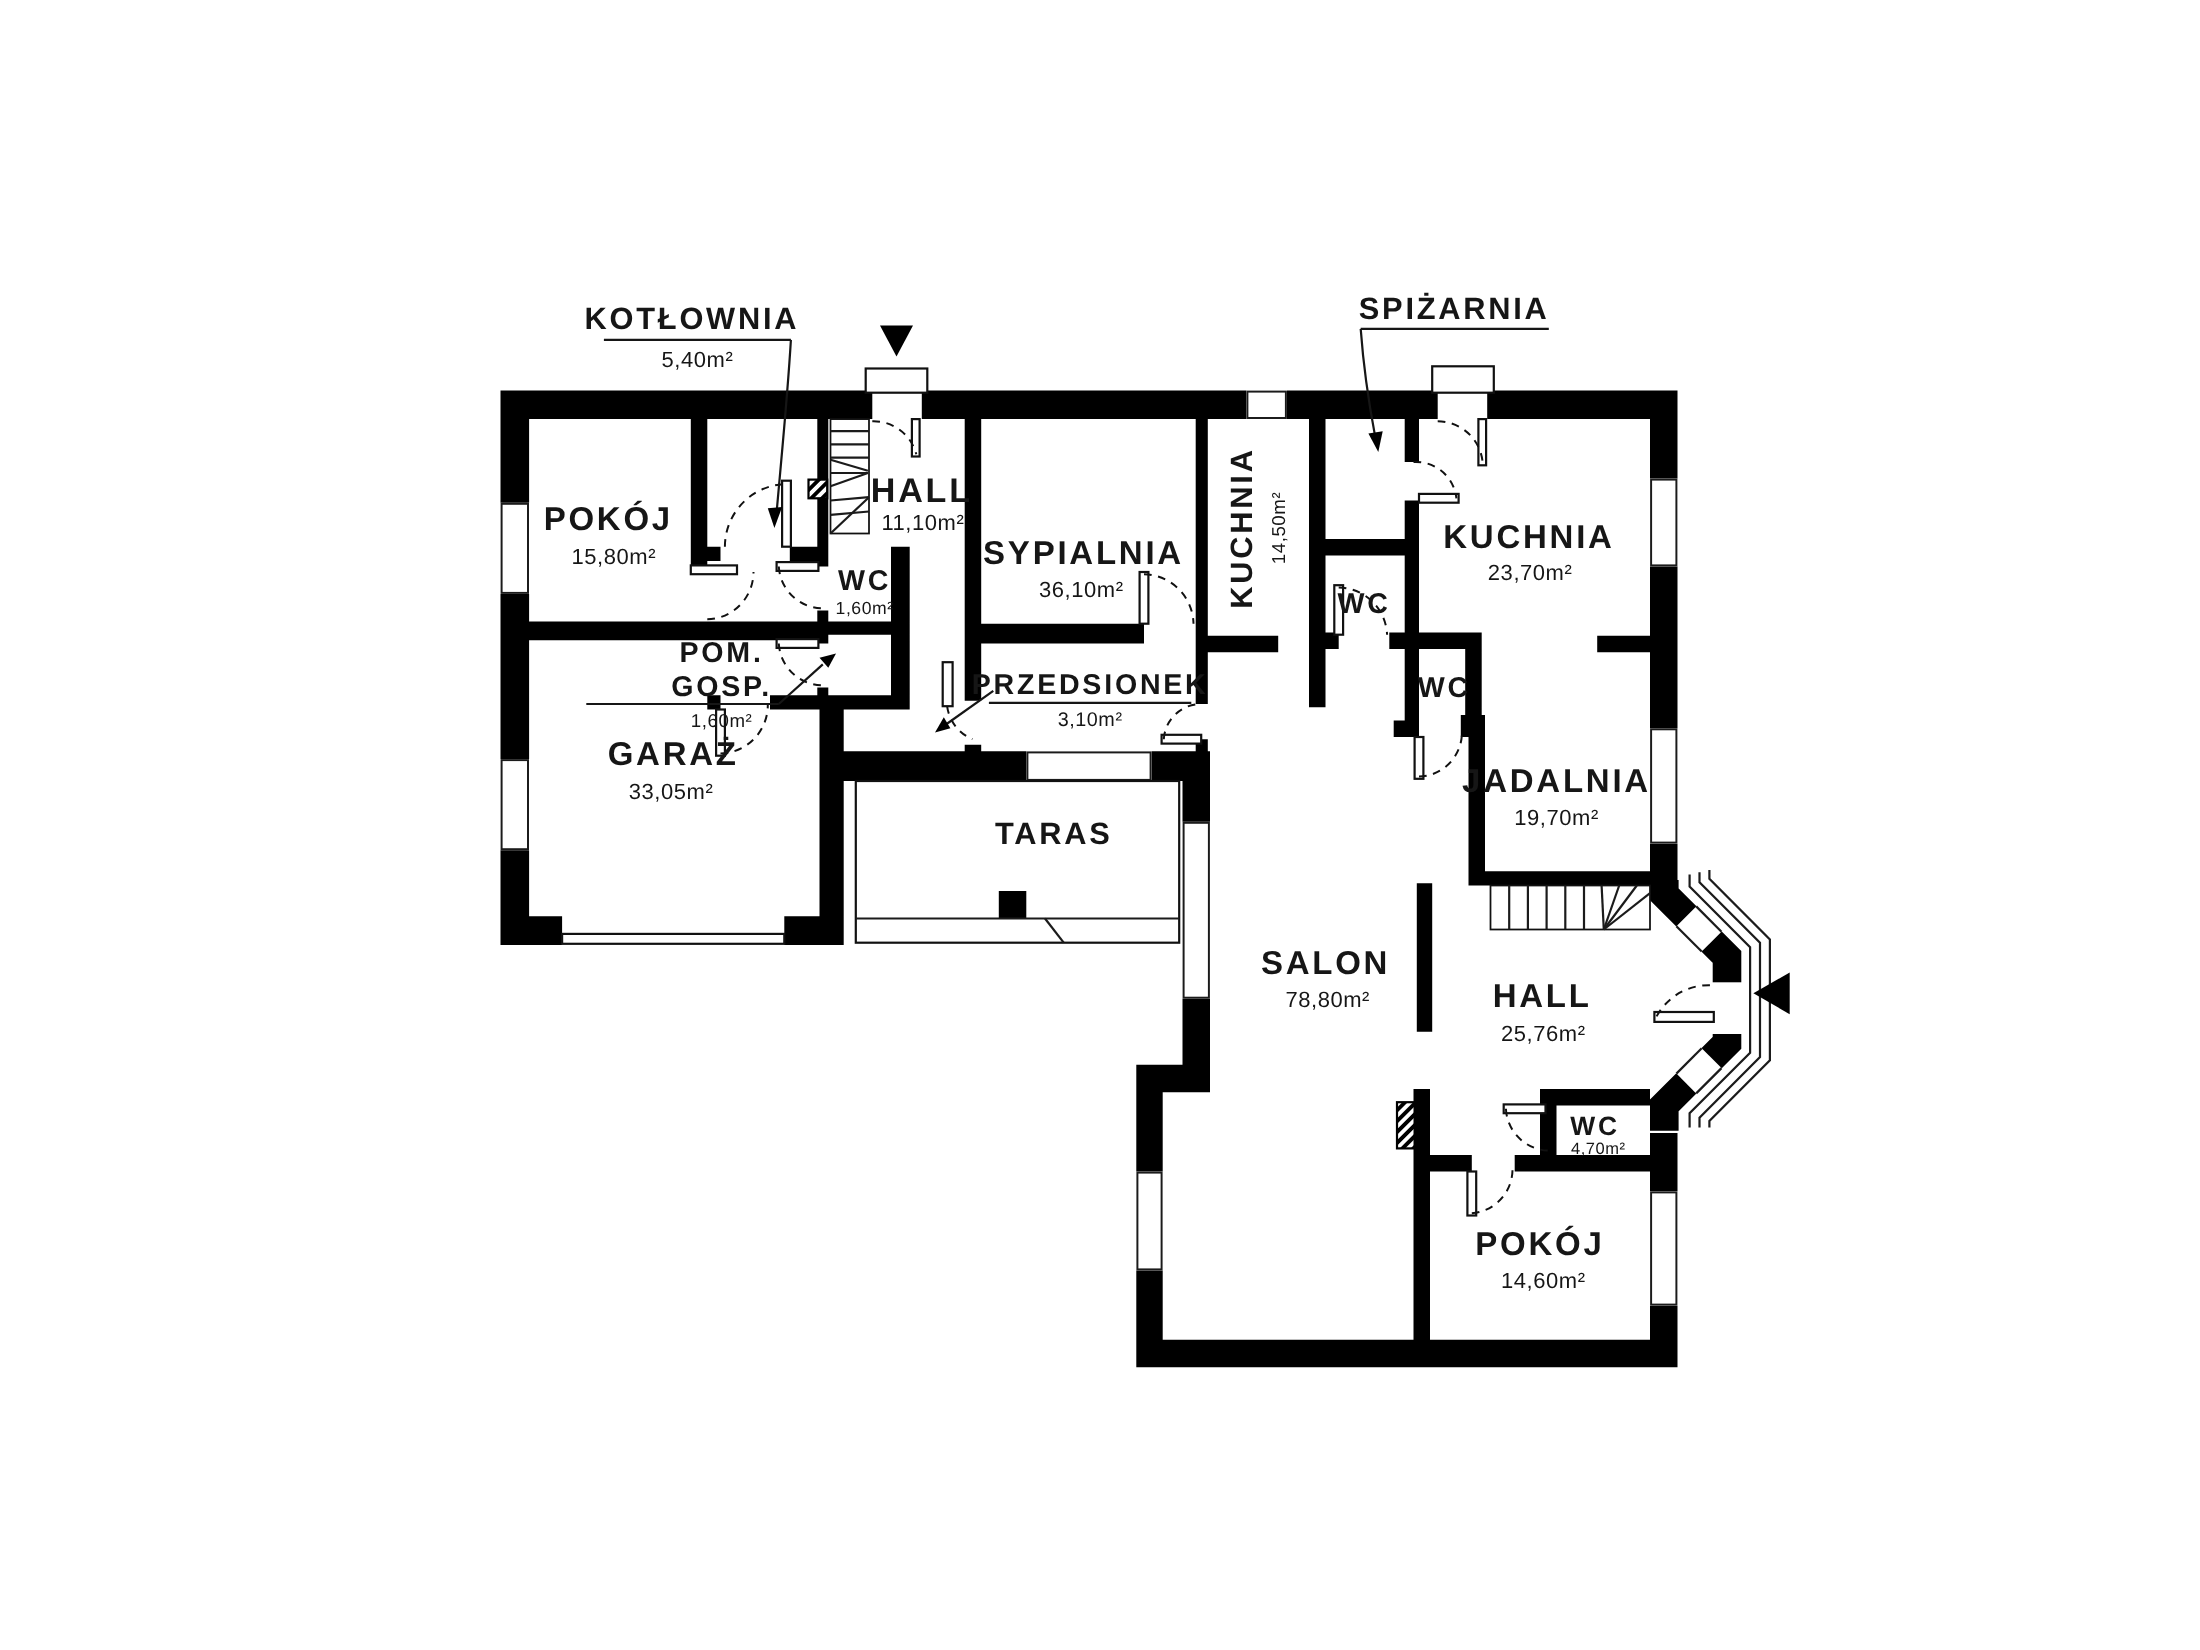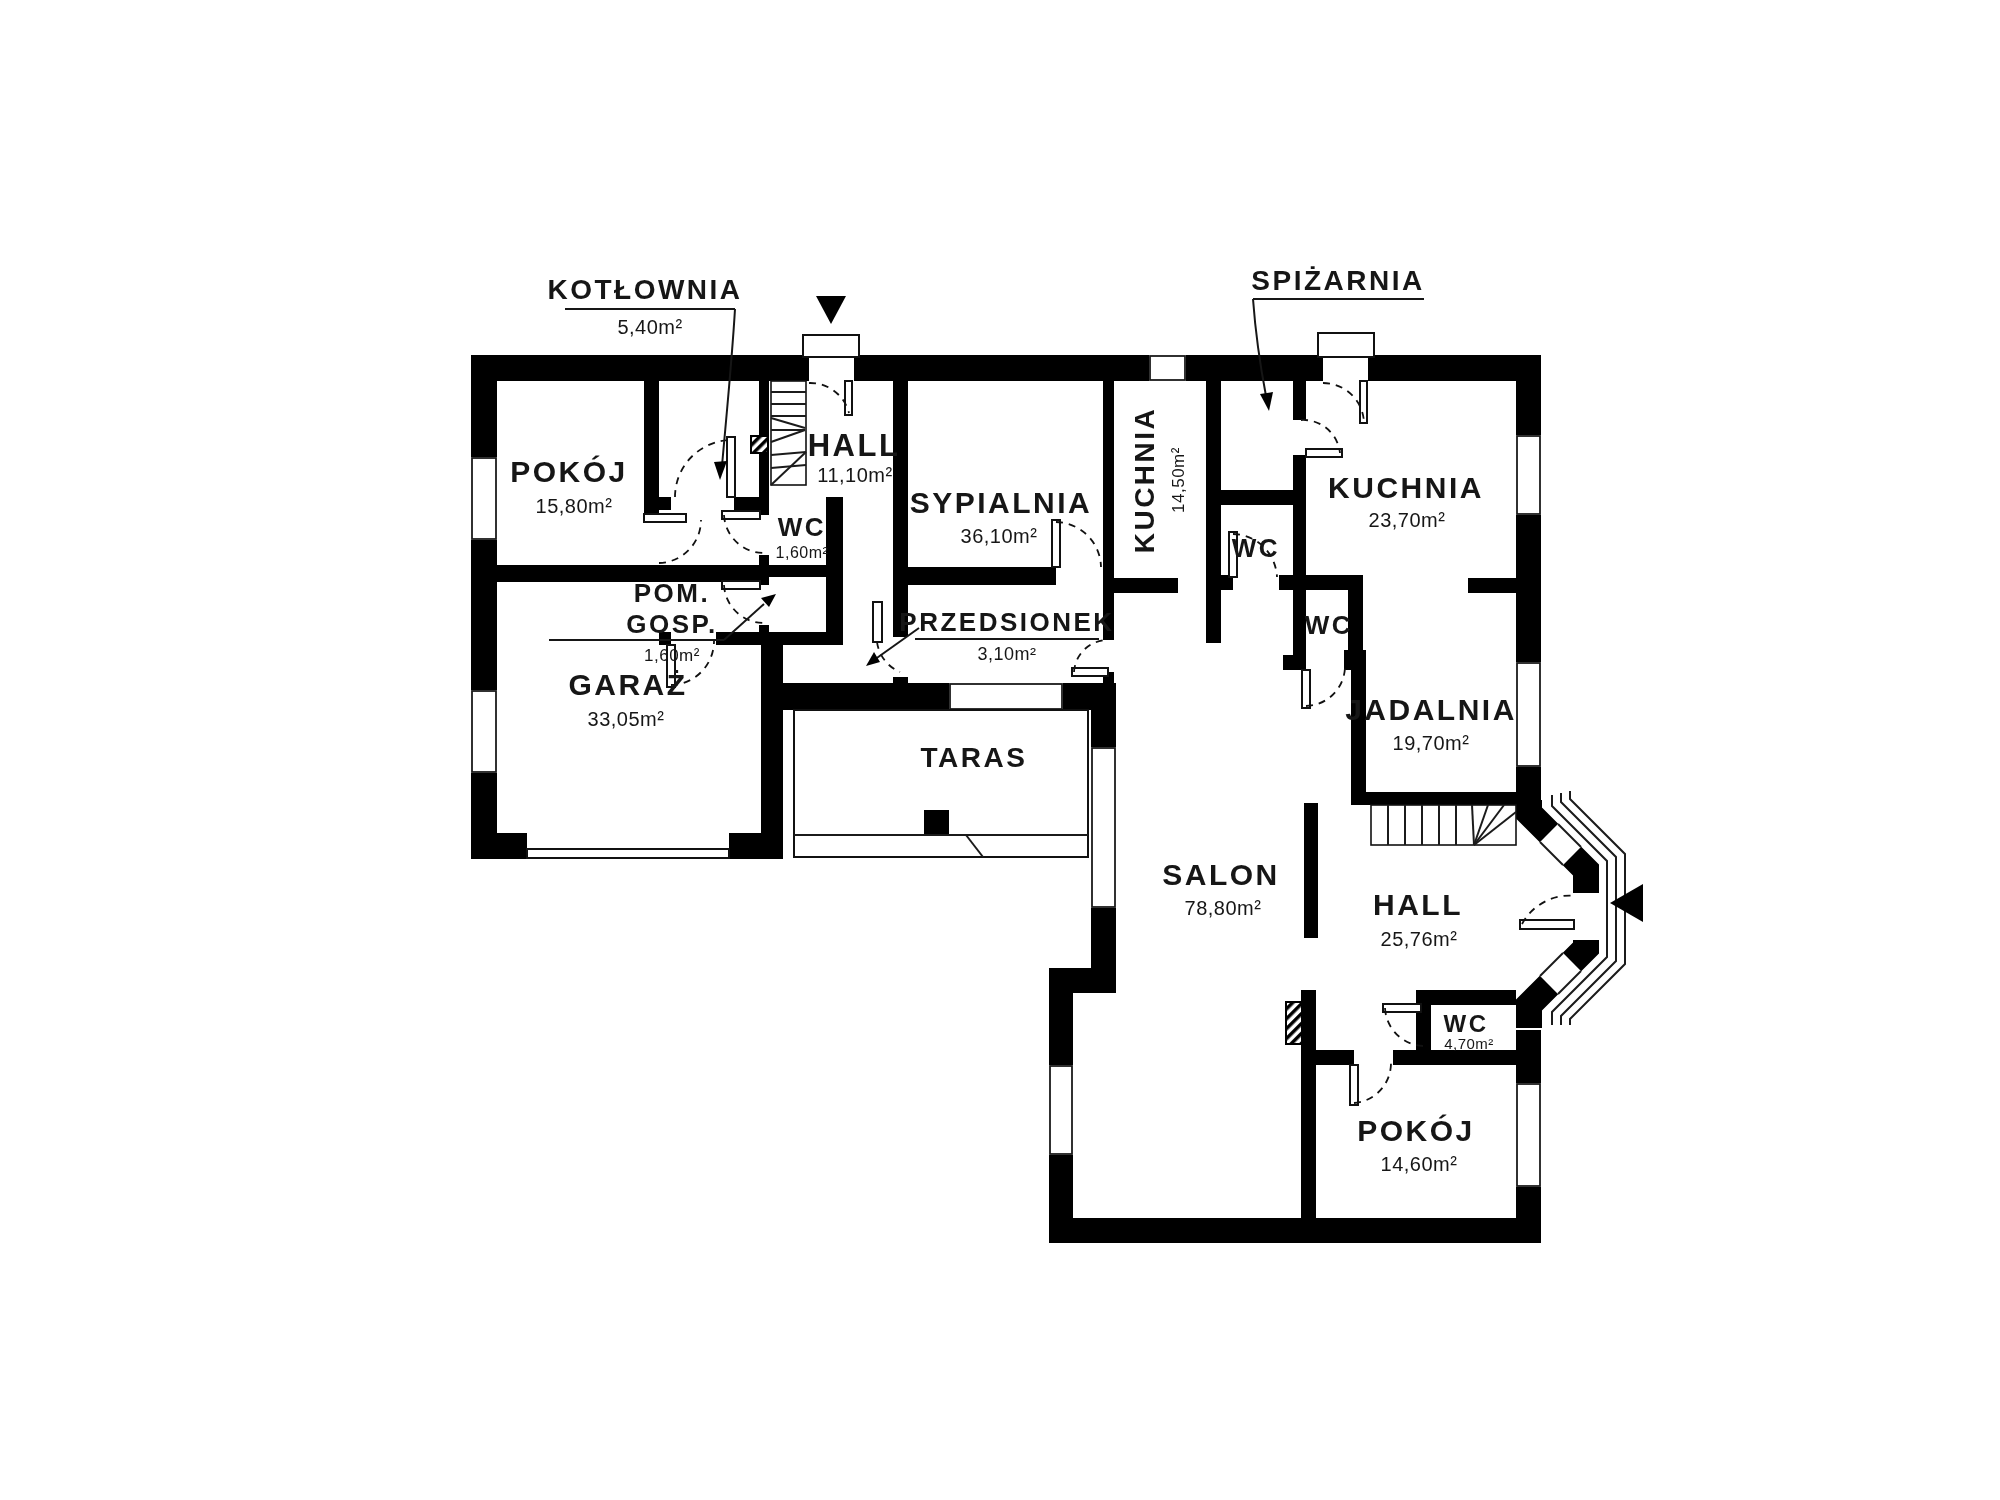--- a/index.html
+++ b/index.html
@@ -1,17 +1,17 @@
 <!DOCTYPE html>
 <html><head>
 <meta charset="utf-8">
 <style>
   html,body{margin:0;padding:0;background:#ffffff;}
   #stage{position:relative;width:1984px;height:1500px;background:#ffffff;overflow:hidden;
-         font-family:"Liberation Sans", sans-serif;margin-left:16px;}
+         font-family:"Liberation Sans", sans-serif;}
   svg{display:block;}
   .room-name{font-family:"Liberation Sans",sans-serif;font-weight:600;fill:#161616;letter-spacing:2.5px;}
   .room-area{font-family:"Liberation Sans",sans-serif;font-weight:400;fill:#161616;letter-spacing:0.5px;}
   .thin{stroke:#1b1b1b;stroke-width:2;fill:none;}
   .leaf{fill:#ffffff;stroke:#111111;stroke-width:2;}
   .arc{fill:none;stroke:#111111;stroke-width:1.8;stroke-dasharray:7 6;}
   .win{fill:#ffffff;stroke:#1b1b1b;stroke-width:1.8;}
   .leader{fill:none;stroke:#161616;stroke-width:2;}
 </style>
 </head>

